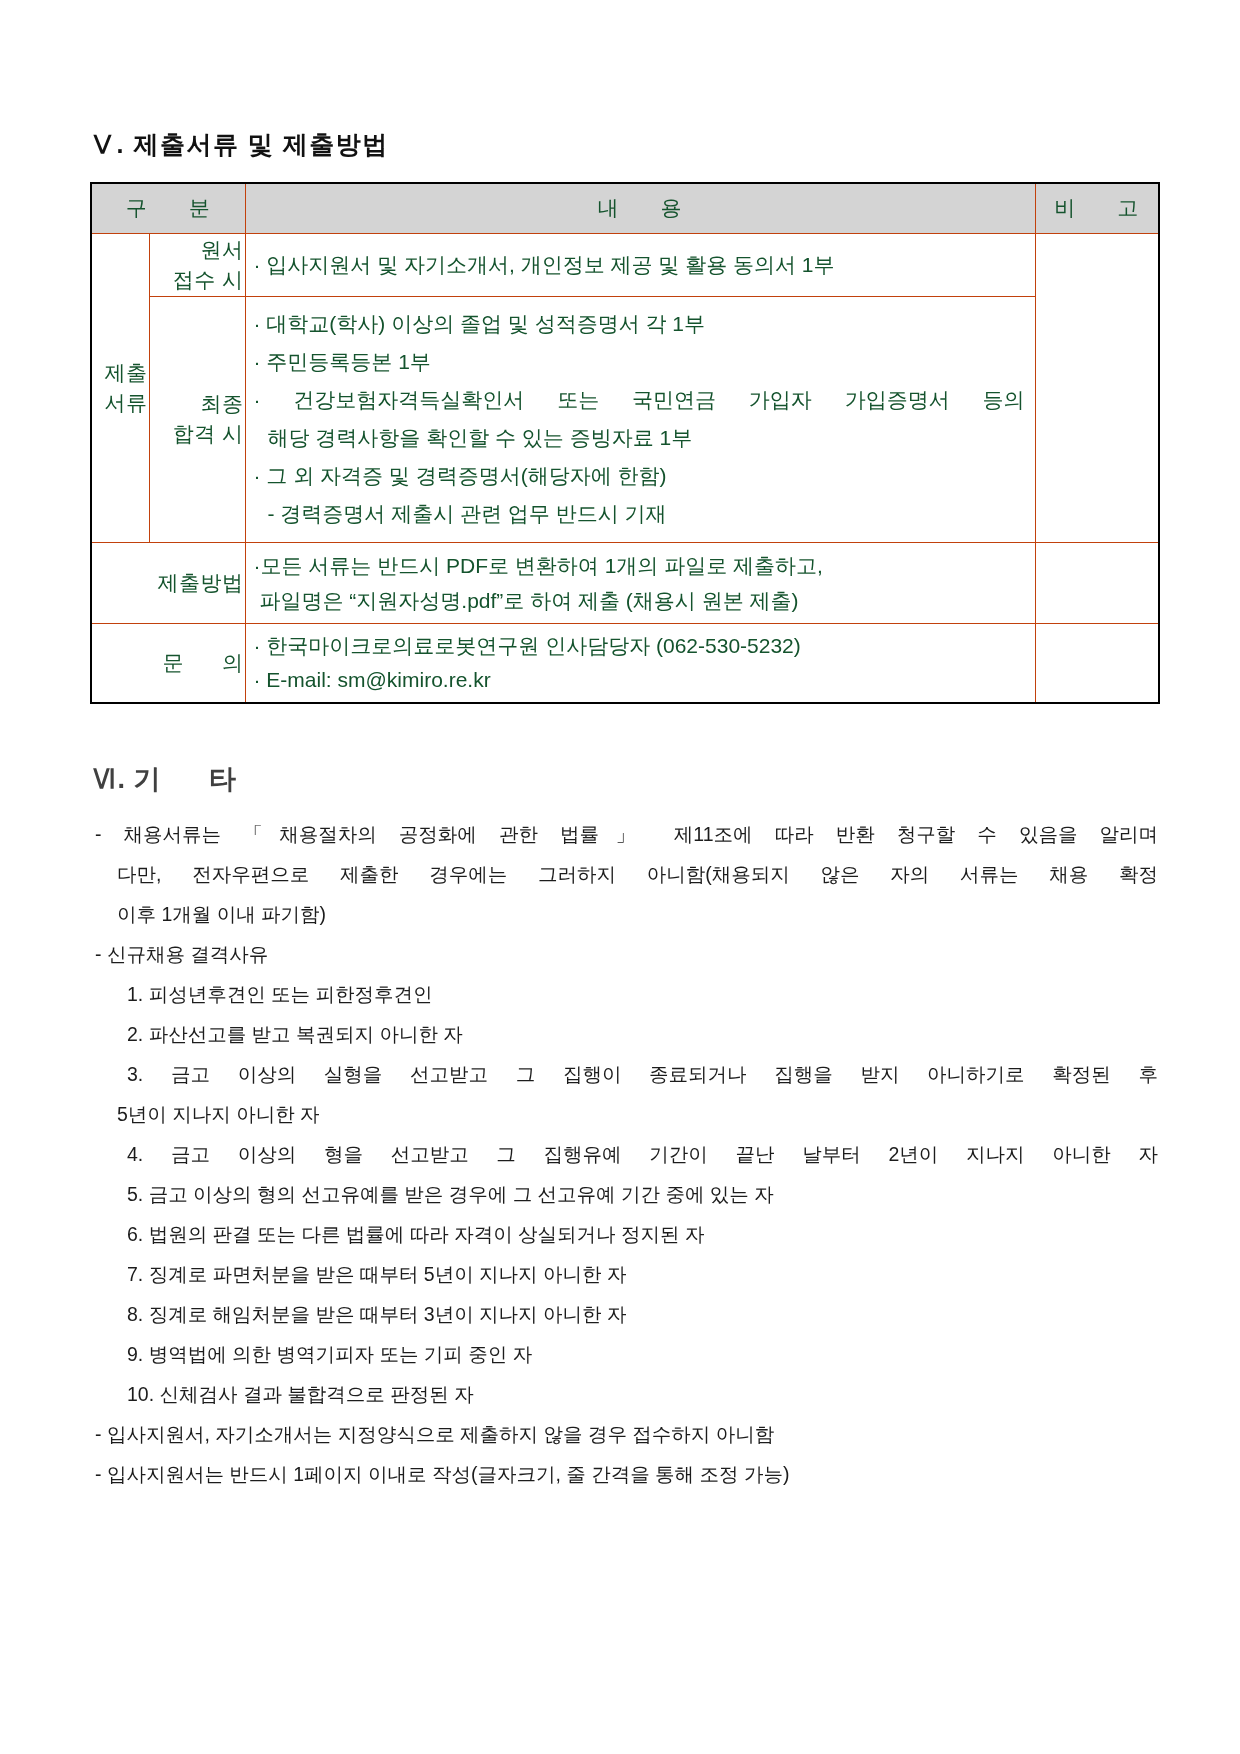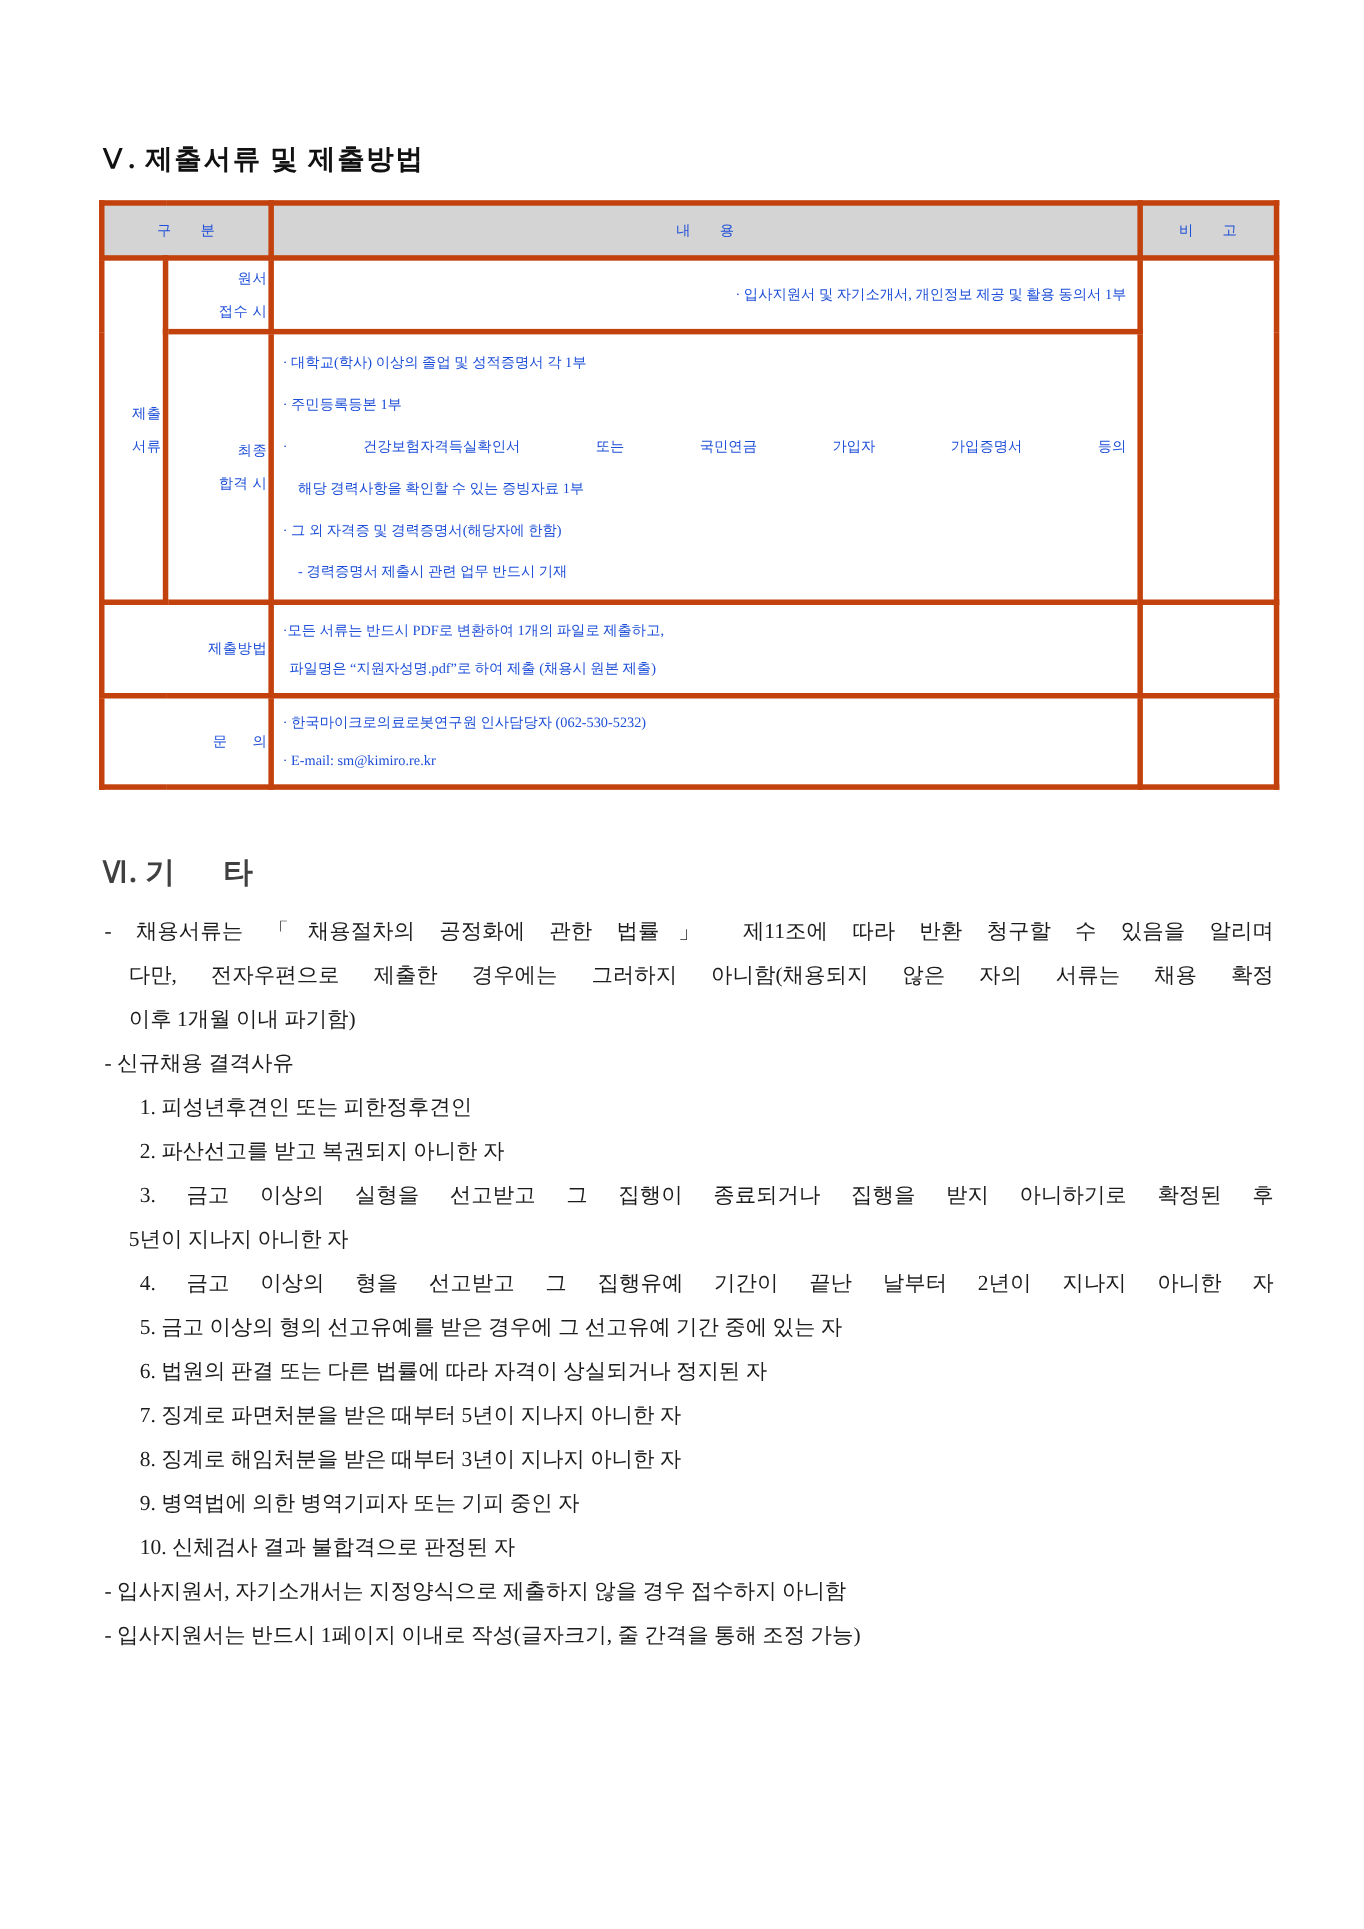--- a/index.html
+++ b/index.html
@@ -3,45 +3,45 @@
 <meta charset="utf-8">
 <style>
   html,body { margin:0; padding:0; background:#ffffff; }
   .page {
     position:relative;
     width:1240px; height:1754px;
     box-sizing:border-box;
     padding:128px 82px 0 90px;
     background:#ffffff;
     color:#1c1c1c;
-    font-family:Liberation Serif, serif;
+    font-family:Liberation Sans, sans-serif;
   }
   .s5-title {
     font-size:25px; font-weight:700; letter-spacing:1.5px;
     margin:0 0 21px 0; white-space:pre; color:#111;
   }
   table.doc-table {
     width:1068px; table-layout:fixed;
     border-collapse:collapse; border:2px solid #000;
   }
   table.doc-table th, table.doc-table td {
-    border:5px solid #c2410c; font-size:13px; color:#1d4ed8;
+    border:1px solid #c2410c; font-size:21px; color:#14532d;
     box-sizing:border-box;
   }
   th.hd {
     background:#d4d4d4; height:50px; font-weight:400;
     text-align:center; vertical-align:middle;
     white-space:pre; font-size:20px; letter-spacing:1px;
   }
   td.lbl {
     text-align:right; vertical-align:middle;
     white-space:pre; line-height:30px; letter-spacing:0.5px;
   }
   td.cnt { padding:5px 10px 5px 8px; vertical-align:middle; }
-  .row-apply  td.cnt { height:62px;text-align:right; }
+  .row-apply  td.cnt { height:62px; }
   .row-final  td.cnt { height:246px; }
   .row-method td.cnt { height:70px; }
   .row-inq    td.cnt { height:73px; }
   .row-final  .line { line-height:38px; }
   .row-apply  .line { line-height:24px; }
   .row-method .line { line-height:35px; }
   .row-inq    .line { line-height:34px; }
   .line { white-space:pre-wrap; }
   .ind1 { padding-left:14px; }
   .ind-sm { padding-left:6px; }

